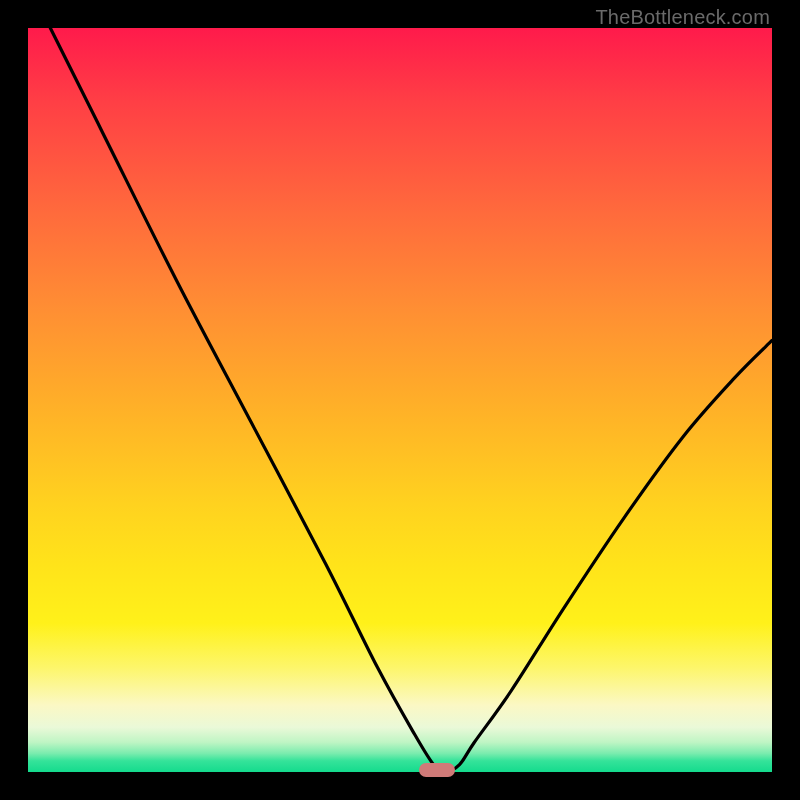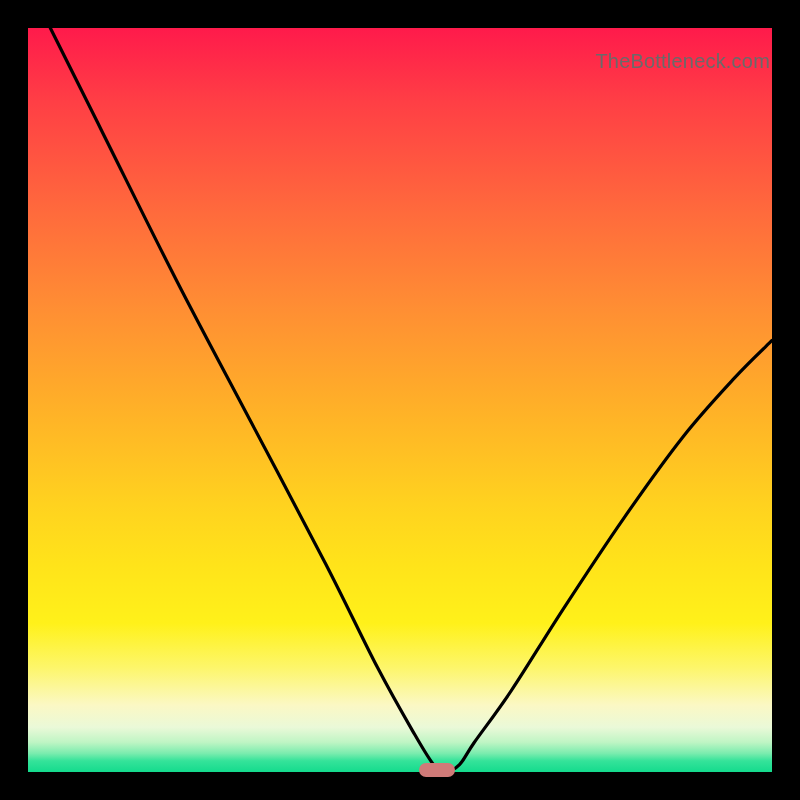--- a/index.html
+++ b/index.html
@@ -45,21 +45,20 @@
   }
   .attribution {
     position: absolute;
     top: 6px;
     right: 30px;
     color: #6a6a6a;
     font-size: 20px;
     font-weight: 500;
     letter-spacing: 0.2px;
     user-select: none;
-    margin-top: 44px;
   }
   svg.curve {
     position: absolute;
     left: 0;
     top: 0;
     width: 100%;
     height: 100%;
     overflow: visible;
   }
   .bottom-marker {

